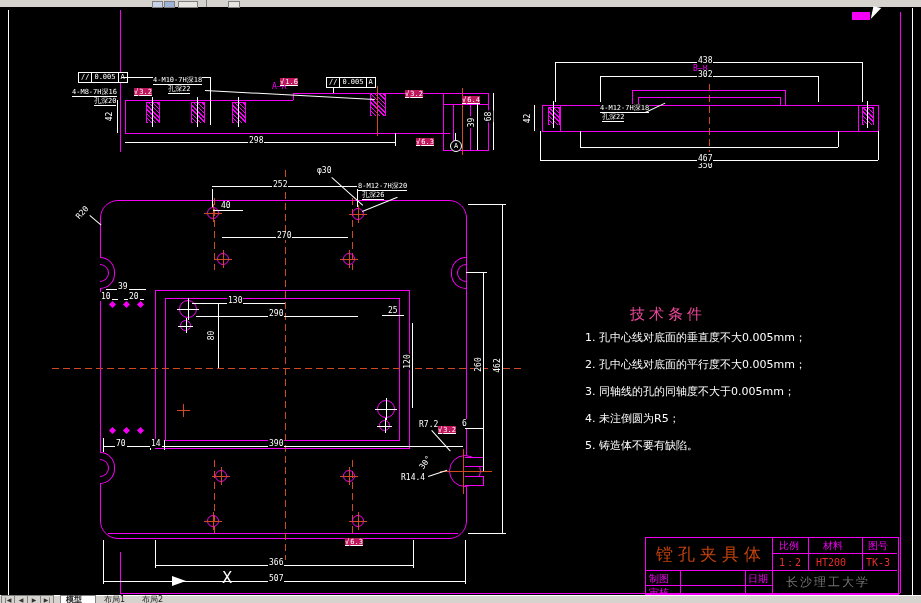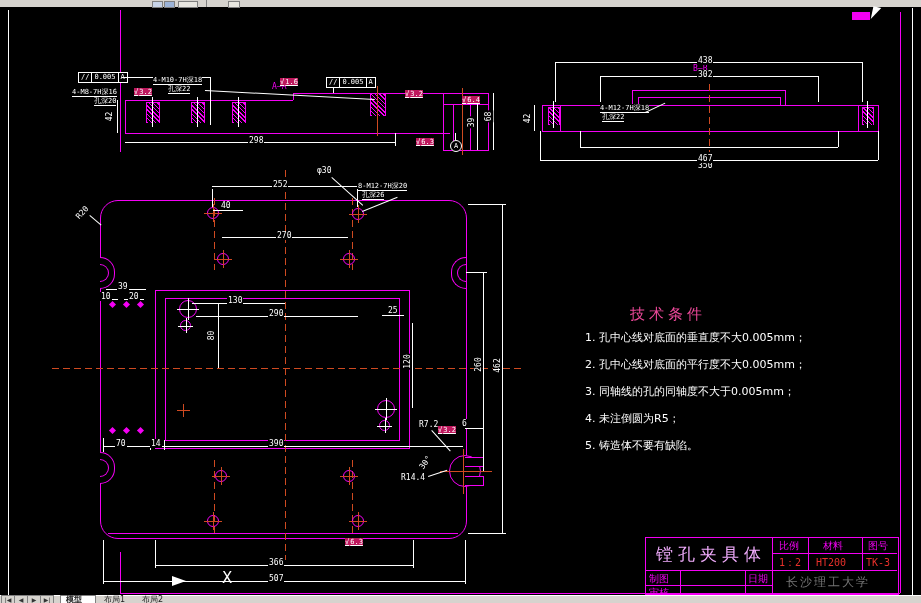--- a/index.html
+++ b/index.html
@@ -321,21 +321,21 @@
     <div style="position:absolute;left:645px;top:537px;width:252px;height:56px;border:1px solid #f400f4;"></div>
     <div class="l" style="left:772px;top:537px;width:1px;height:56px;"></div>
     <div class="l" style="left:808px;top:537px;width:1px;height:33px;"></div>
     <div class="l" style="left:862px;top:537px;width:1px;height:33px;"></div>
     <div class="l" style="left:772px;top:553px;width:125px;height:1px;"></div>
     <div class="l" style="left:645px;top:570px;width:252px;height:1px;"></div>
     <div class="l" style="left:645px;top:585px;width:127px;height:1px;"></div>
     <div class="l" style="left:680px;top:570px;width:1px;height:23px;"></div>
     <div class="l" style="left:745px;top:570px;width:1px;height:23px;"></div>
 
-    <div style="position:absolute;left:656px;top:545px;color:#f0abfc;font:17px/18px 'DejaVu Sans','Liberation Sans',sans-serif;letter-spacing:5px;white-space:nowrap;">镗孔夹具体</div>
+    <div style="position:absolute;left:656px;top:545px;color:#c2410c;font:17px/18px 'DejaVu Sans','Liberation Sans',sans-serif;letter-spacing:5px;white-space:nowrap;">镗孔夹具体</div>
     <div class="tb-lab" style="left:779px;top:540px;">比例</div>
     <div class="tb-val" style="left:779px;top:557px;">1：2</div>
     <div class="tb-lab" style="left:823px;top:540px;">材料</div>
     <div class="tb-val" style="left:816px;top:557px;">HT200</div>
     <div class="tb-lab" style="left:868px;top:540px;">图号</div>
     <div class="tb-val" style="left:866px;top:557px;">TK-3</div>
     <div class="tb-lab" style="left:649px;top:573px;">制图</div>
     <div class="tb-lab" style="left:748px;top:573px;">日期</div>
     <div class="tb-lab" style="left:649px;top:587px;">审核</div>
     <div style="position:absolute;left:786px;top:576px;color:#737373;font:12px/13px 'DejaVu Sans','Liberation Sans',sans-serif;letter-spacing:2px;white-space:nowrap;">长沙理工大学</div>

